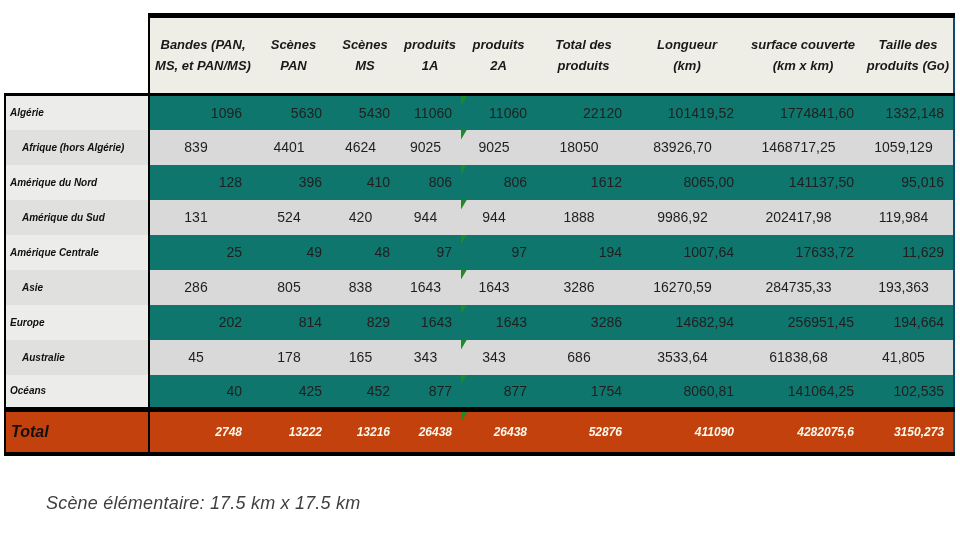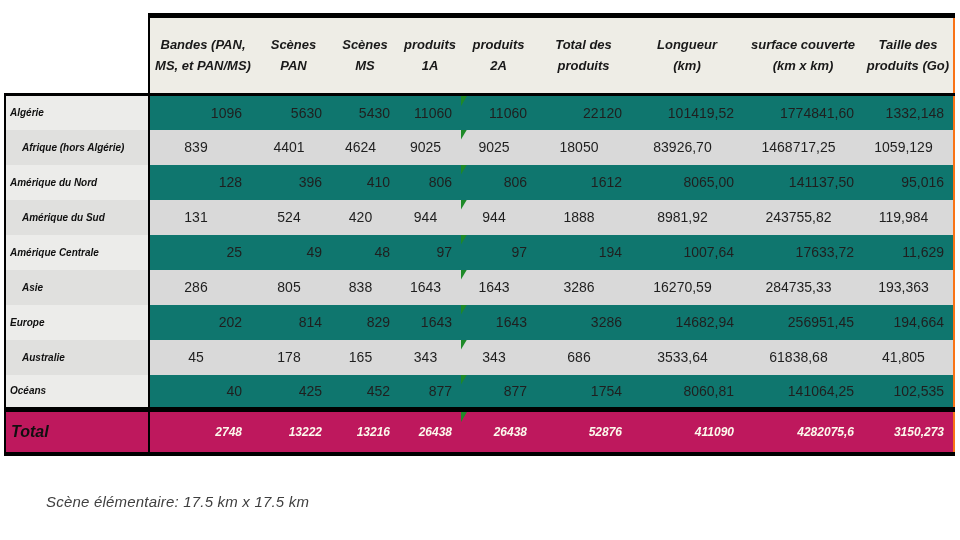--- a/index.html
+++ b/index.html
@@ -16,21 +16,21 @@
 
   
   thead tr { height:79px; }
   th.corner { background:#ffffff; border:none; border-bottom:3px solid #000; }
   th.hcell {
     background:#eeede6; border-top:5px solid #000; border-bottom:3px solid #000;
     font-style:italic; font-weight:bold; font-size:13px; line-height:1.55;
     text-align:center; color:#191919;
   }
   th.first { border-left:2px solid #000; }
-  th.last, td.last { border-right:2px solid #f97316; }
+  th.last, td.last { border-right:2px solid #0c4a6e; }
 
   
   tbody tr { height:35px; }
   td.label {
     font-style:italic; font-weight:bold; font-size:10px; color:#101010;
     padding-left:4px; border-left:2px solid #000; text-align:left;
   }
   td.num { text-align:right; font-size:14px; color:#1f1f1f; padding-right:9px; position:relative; }
   td.num.c0 { border-left:2px solid #000; padding-right:14px; }
   tr.odd  td.num { background:#0f766e; }
@@ -40,30 +40,30 @@
 
   
   .tri {
     position:absolute; left:0; top:0; width:6px; height:10px;
     background:#1e8a28; clip-path:polygon(0 0, 100% 0, 0 100%);
   }
 
   
   tfoot tr { height:44px; }
   tfoot td {
-    background:#be185d; color:#fcf9ec; font-style:italic; font-weight:bold;
+    background:#c2410c; color:#fcf9ec; font-style:italic; font-weight:bold;
     border-top:5px solid #000; border-bottom:4px solid #000;
   }
   tfoot td.label { font-size:16px; border-left:2px solid #000; padding-left:5px; }
   tfoot td.num { font-size:12px; color:#fcf9ec; }
 
   
   .note {
     position:absolute; left:46px; top:493px;
-    font-style:italic; font-size:15px; color:#3f3f3f; letter-spacing:0.2px;
+    font-style:italic; font-size:18px; color:#3f3f3f; letter-spacing:0.2px;
   }
 </style>
 </head>
 <body>
 
 <div class="stage">
 
   <table class="grid">
     <colgroup>
       <col style="width:144px">
@@ -156,22 +156,22 @@
           <td class="num c8 last"><span>95,016</span></td>
         </tr>
         <tr class="even">
           <td class="label">Amérique du Sud</td>
           <td class="num c0"><span>131</span></td>
           <td class="num c1"><span>524</span></td>
           <td class="num c2"><span>420</span></td>
           <td class="num c3"><span>944</span></td>
           <td class="num c4"><span class="tri"></span><span>944</span></td>
           <td class="num c5"><span>1888</span></td>
-          <td class="num c6"><span>8981,92</span></td>
-          <td class="num c7"><span>243755,82</span></td>
+          <td class="num c6"><span>9986,92</span></td>
+          <td class="num c7"><span>202417,98</span></td>
           <td class="num c8 last"><span>119,984</span></td>
         </tr>
         <tr class="odd">
           <td class="label">Amérique Centrale</td>
           <td class="num c0"><span>25</span></td>
           <td class="num c1"><span>49</span></td>
           <td class="num c2"><span>48</span></td>
           <td class="num c3"><span>97</span></td>
           <td class="num c4"><span class="tri"></span><span>97</span></td>
           <td class="num c5"><span>194</span></td>

